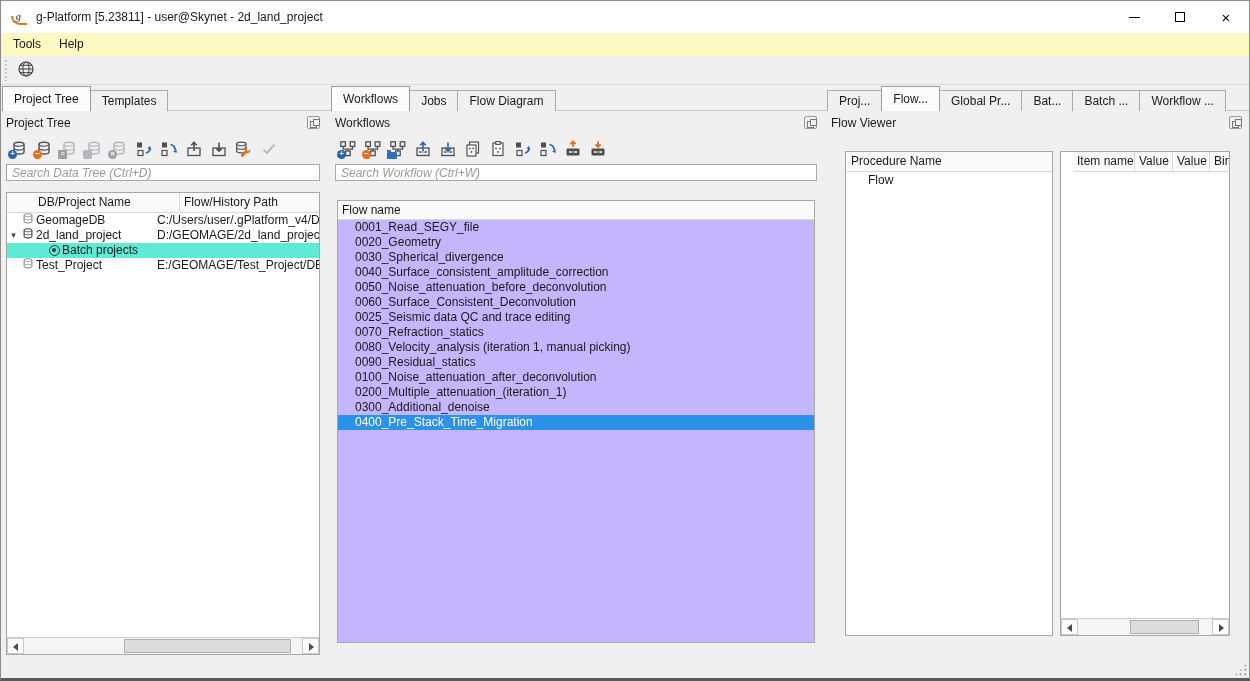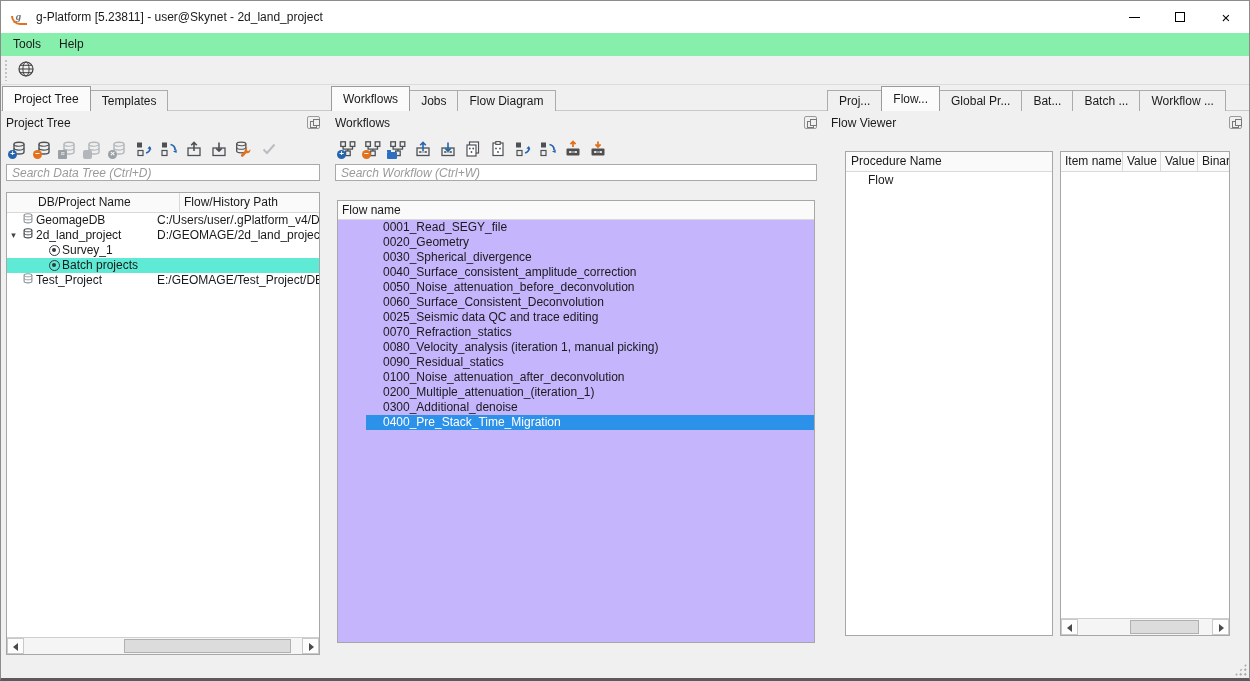--- a/index.html
+++ b/index.html
@@ -16,21 +16,21 @@
   .app-icon::after { content:''; position:absolute; left:1px; bottom:1px; width:14px; height:7px;
               border-bottom:2px solid #e2711d; border-left:2px solid #e2711d; border-radius:0 0 0 9px; }
   .title-text { margin-left:9px; font-size:12px; }
   .win-controls { position:absolute; right:0; top:0; height:32px; display:flex; }
   .win-btn { width:46px; height:32px; display:flex; align-items:center; justify-content:center; cursor:default; }
   .glyph-min { width:11px; height:1px; background:#000; display:block; }
   .glyph-max { width:10px; height:10px; border:1px solid #000; display:block; }
   .glyph-close { font-size:15px; line-height:15px; color:#000; }
 
   
-  .menubar { position:absolute; top:32px; left:0; right:0; height:23px; background:#86efac; display:flex; align-items:center; }
+  .menubar { position:absolute; top:32px; left:0; right:0; height:23px; background:#fef9c3; display:flex; align-items:center; }
   .menu-item { padding:0 9px; height:100%; line-height:23px; }
   .menu-item:first-child { margin-left:3px; }
   .main-toolbar { position:absolute; top:55px; left:0; right:0; height:29px; background:#f0f0f0;
                   border-bottom:1px solid #dcdcdc; display:flex; align-items:center; }
   .drag-handle { width:5px; height:22px; margin-left:3px;
                  background-image:radial-gradient(circle,#c3c3c3 1px,transparent 1.3px); background-size:4px 4px; }
   .tool-btn { width:26px; height:26px; border:none; background:transparent; display:flex; align-items:center; justify-content:center; margin-left:4px; }
 
   
   .dock-row { position:absolute; top:84px; left:0; right:0; bottom:21px; background:#f0f0f0; }
@@ -85,29 +85,29 @@
   .sb-btn { width:17px; flex:none; position:relative; background:#fdfdfd; border:1px solid #c9c9c9; }
   .sb-btn::after { content:''; position:absolute; top:4px; border-top:4px solid transparent; border-bottom:4px solid transparent; }
   .sb-btn.left::after  { left:5px; border-right:5px solid #4a4a4a; }
   .sb-btn.right::after { left:6px; border-left:5px solid #4a4a4a; }
   .sb-track { flex:1; position:relative; }
   .sb-thumb { position:absolute; top:1px; bottom:1px; background:#dcdcdc; border:1px solid #b0b0b0; }
 
   
   .list-widget { position:absolute; top:115px; left:6px; right:8px; bottom:14px; border:1px solid #a7a7a7; background:#c4b5fd; overflow:hidden; }
   .list-header { height:19px; line-height:18px; background:#fafafa; border-bottom:1px solid #d9d9d9; padding-left:4px; }
-  .wrow { height:15px; line-height:15px; padding-left:17px; white-space:nowrap; overflow:hidden;margin-left:28px; }
+  .wrow { height:15px; line-height:15px; padding-left:17px; white-space:nowrap; overflow:hidden; }
   .wrow.selected { background:var(--sel,#2b91e9); color:#fff; }
 
   
   .fv-left  { position:absolute; top:66px; left:18px; width:208px; bottom:21px; border:1px solid #a7a7a7; background:#fff; }
   .fv-right { position:absolute; top:66px; left:233px; right:18px; bottom:21px; border:1px solid #a7a7a7; background:#fff; overflow:hidden; }
   .pt-header { height:20px; line-height:19px; background:#fafafa; border-bottom:1px solid #d9d9d9; padding-left:5px; }
   .prow { height:16px; line-height:16px; padding-left:22px; }
-  .it-header { height:20px; display:flex; background:#fafafa; border-bottom:1px solid #d9d9d9; line-height:19px; }
+  .it-header { height:20px; display:flex; background:#fafafa; border-bottom:1px solid #d9d9d9; line-height:19px;margin-left:12px; }
   .it-header span { border-right:1px solid #d9d9d9; padding-left:4px; white-space:nowrap; overflow:hidden; flex:none; }
   .it-c0 { width:62px; } .it-c1 { width:38px; } .it-c2 { width:37px; } .it-c3 { flex:1 !important; border-right:none !important; }
 
   
   .statusbar { position:absolute; left:0; right:0; bottom:0; height:21px; background:#f0f0f0; }
   .grip { position:absolute; right:2px; bottom:2px; width:13px; height:13px;
           background-image:radial-gradient(circle,#a3a3a3 1px,transparent 1.2px); background-size:4.5px 4.5px;
           clip-path:polygon(100% 0,100% 100%,0 100%); }
 </style>
 </head>
@@ -277,32 +277,20 @@
                   <span><svg width="14" height="14" viewBox="0 0 18 18">
                       <g transform="translate(0,0) scale(1)" fill="none" stroke="#3d4145" stroke-width="1.4">
                         <path d="M4 4.2c0-1.2 2.2-2 5-2s5 .8 5 2v7.8c0 1.2-2.2 2-5 2s-5-.8-5-2z"></path>
                         <path stroke-width="1.1" d="M4 4.2c0 1.1 2.2 2 5 2s5-.9 5-2M4 8.1c0 1.1 2.2 2 5 2s5-.9 5-2"></path>
                       </g>
                     </svg></span>
                 </span>
                 <span>2d_land_project</span>
               </span>
               <span class="c-path">D:/GEOMAGE/2d_land_project/DB</span>
-            </div>
-            <div class="trow">
-              <span class="c-name">
-                <span class="expander"></span>
-                <span class="expander"></span>
-                <span class="expander"></span>
-                <span class="ticon">
-                  <span class="radio"></span>
-                </span>
-                <span>Survey_1</span>
-              </span>
-              <span class="c-path"></span>
             </div>
             <div class="trow hl">
               <span class="c-name">
                 <span class="expander"></span>
                 <span class="expander"></span>
                 <span class="expander"></span>
                 <span class="ticon">
                   <span class="radio"></span>
                 </span>
                 <span>Batch projects</span>

